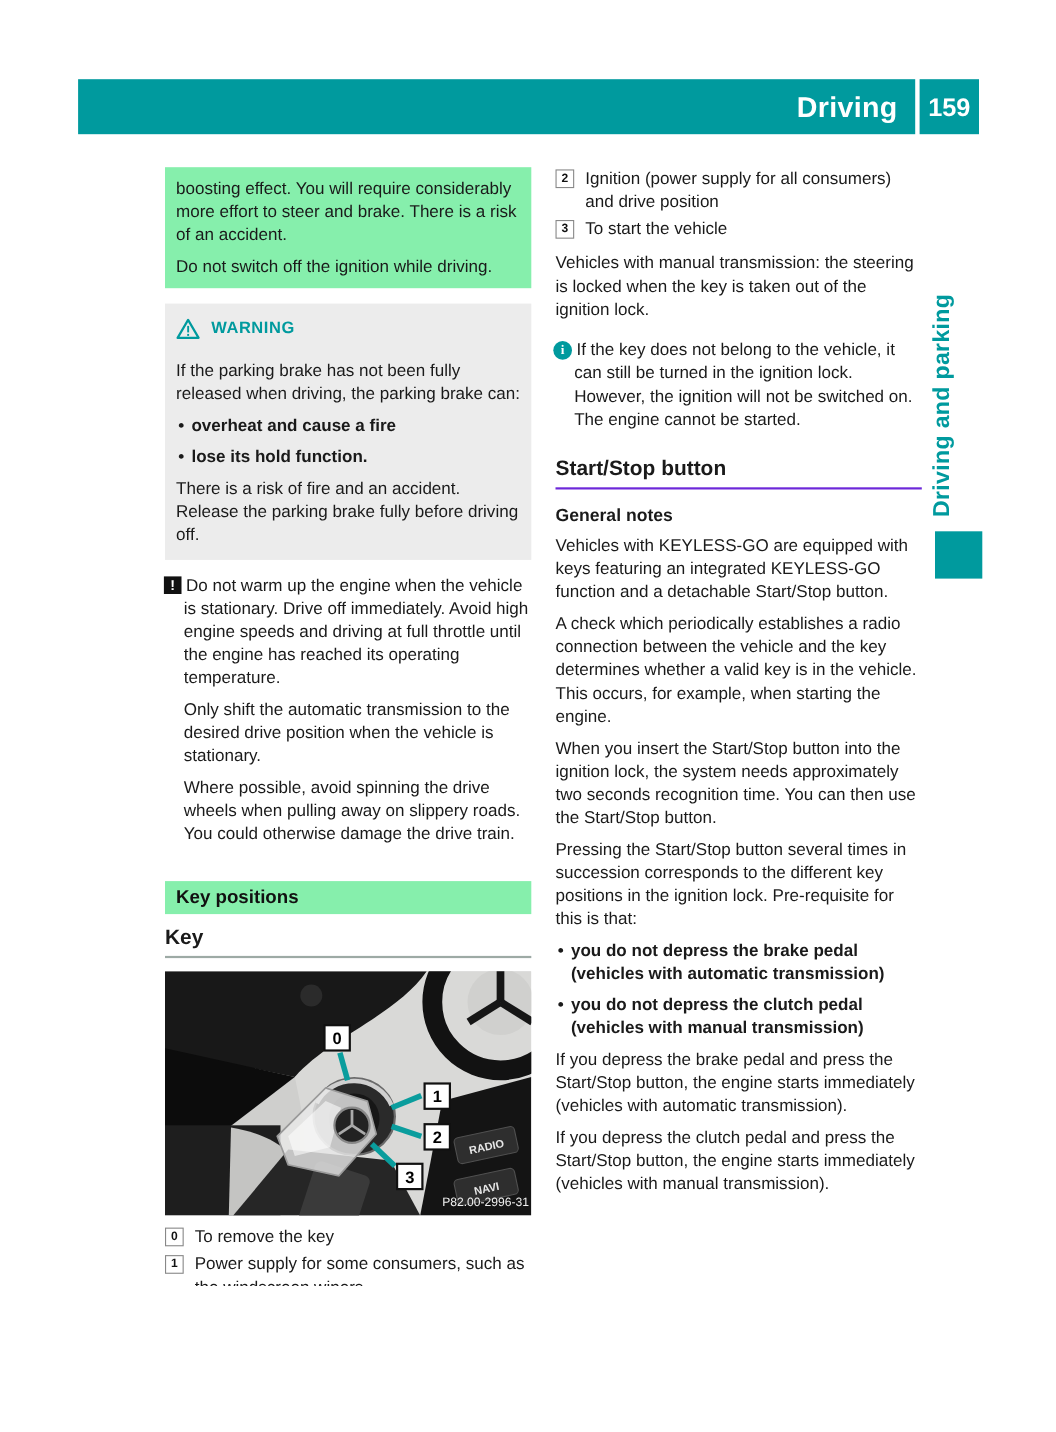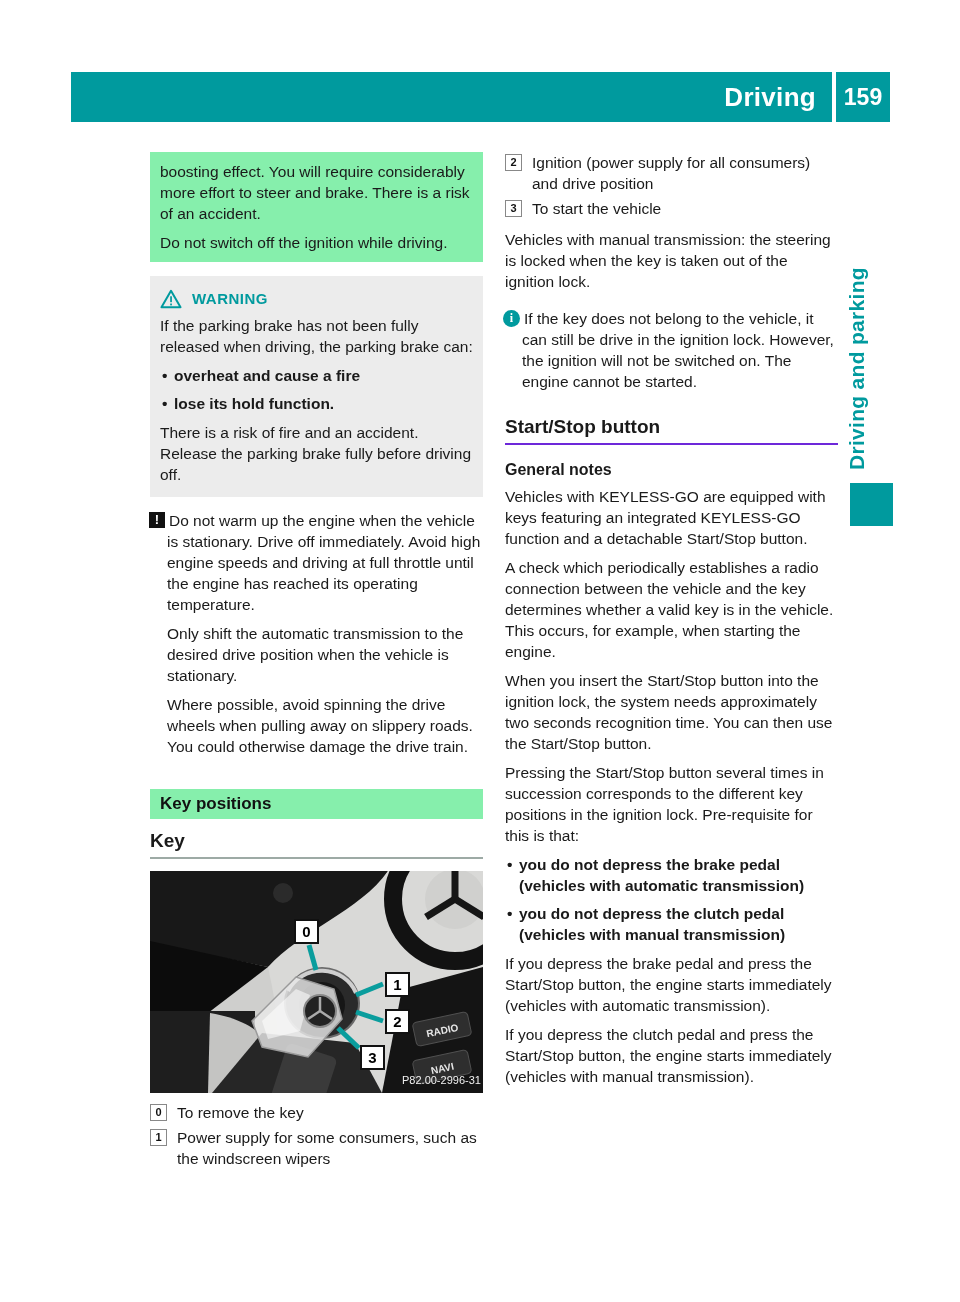--- a/index.html
+++ b/index.html
@@ -16,21 +16,21 @@
   
   .col{position:absolute;top:152px;width:333px;font-size:15.5px;line-height:21px;}
   .col-left{left:150px;}
   .col-right{left:505px;}
   p{margin:0 0 8px 0;}
   .last{margin-bottom:0;}
 
   
   .gray-box{background:#86efac;padding:9px 10px;box-sizing:border-box;}
   .warn-box{background:#ececec;padding:12px 10px;box-sizing:border-box;margin-top:14px;}
-  .warn-head{display:flex;align-items:center;gap:10px;margin-bottom:6px;}
+  .warn-head{display:flex;align-items:center;gap:10px;margin-bottom:18px;}
   .warn-word{color:var(--teal);font-weight:bold;font-size:15px;letter-spacing:.5px;}
   .warn-tri{width:22px;height:20px;flex:0 0 auto;}
 
   ul.bullets{list-style:none;margin:8px 0;padding:0;}
   ul.bullets li{position:relative;padding-left:14px;margin-bottom:7px;font-weight:bold;}
   ul.bullets li::before{content:"\2022";position:absolute;left:2px;top:0;}
 
   
   .note{position:relative;margin-top:13px;padding-left:17px;}
   .excl-icon{position:absolute;left:-1px;top:2px;width:16px;height:16px;background:#111;color:#fff;
@@ -195,21 +195,21 @@
       <div class="legend-item">
         <span class="legend-num">3</span>
         <span>To start the vehicle</span>
       </div>
     </div>
 
     <p style="margin-top:10px;"><span class="bold-lead">Vehicles with manual transmission:</span><span> the steering is locked when the key is taken out of the ignition lock.</span></p>
 
     <div class="note" style="margin-top:16px;">
       <span class="info-icon">i</span>
-      <p class="last">If the key does not belong to the vehicle, it can still be drive in the ignition lock. However, the ignition will not be switched on. The engine cannot be started.</p>
+      <p class="last">If the key does not belong to the vehicle, it can still be turned in the ignition lock. However, the ignition will not be switched on. The engine cannot be started.</p>
     </div>
 
     <div class="sec-head">Start/Stop button</div>
     <div class="general-notes">General notes</div>
 
     <p>Vehicles with KEYLESS-GO are equipped with keys featuring an integrated KEYLESS-GO function and a detachable Start/Stop button.</p>
     <p>A check which periodically establishes a radio connection between the vehicle and the key determines whether a valid key is in the vehicle. This occurs, for example, when starting the engine.</p>
     <p>When you insert the Start/Stop button into the ignition lock, the system needs approximately two seconds recognition time. You can then use the Start/Stop button.</p>
     <p>Pressing the Start/Stop button several times in succession corresponds to the different key positions in the ignition lock. Pre-requisite for this is that:</p>
     <ul class="bullets">

